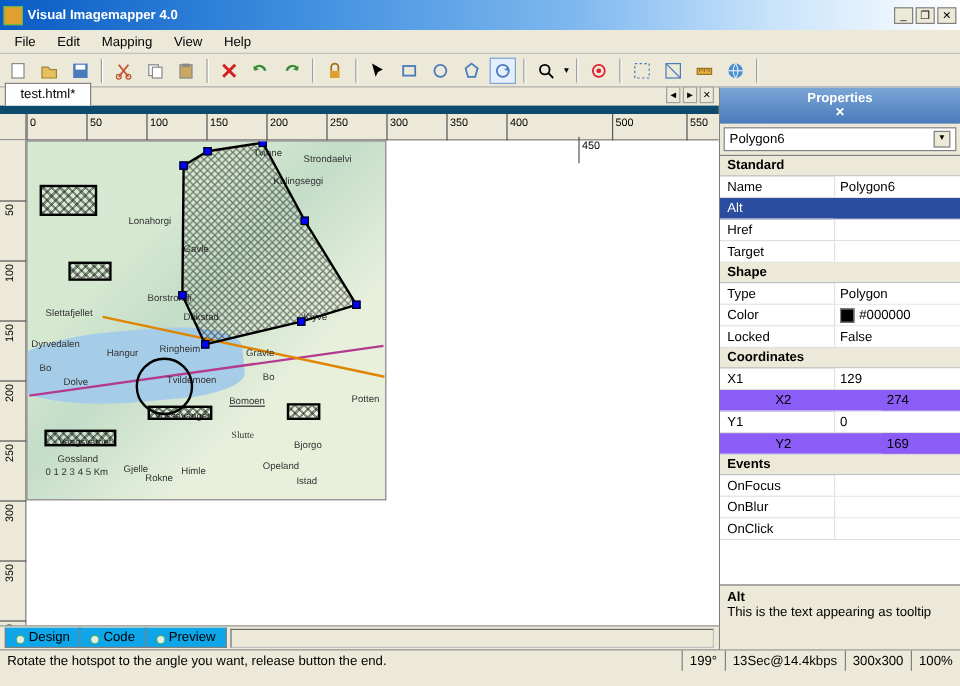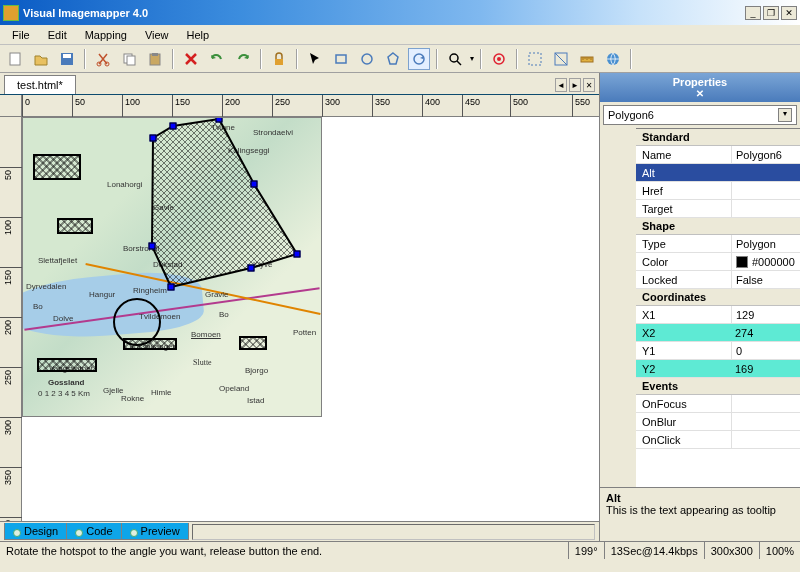--- a/index.html
+++ b/index.html
@@ -13,21 +13,21 @@
 
 .menubar { height: 20px; background: #ece9d8; border-bottom: 1px solid #c0c0c0; display: flex; align-items: center; padding-left: 4px; gap: 2px; }
 .menubar span { padding: 2px 8px; }
 
 .toolbar { height: 28px; background: #ece9d8; border-bottom: 1px solid #a0a0a0; display: flex; align-items: center; padding-left: 4px; gap: 4px; }
 .tbtn { width: 22px; height: 22px; display: flex; align-items: center; justify-content: center; border: 1px solid transparent; }
 .tsep { width: 2px; height: 20px; border-left: 1px solid #a0a0a0; border-right: 1px solid #fff; margin: 0 2px; }
 
 .workspace { display: flex; height: 468px; }
 .editor-pane { width: 600px; display: flex; flex-direction: column; border-right: 1px solid #808080; }
-.tabbar { height: 22px; background: #ece9d8; display: flex; align-items: flex-end; border-bottom: 1px solid #0c4a6e; }
+.tabbar { height: 22px; background: #ece9d8; display: flex; align-items: flex-end; border-bottom: 7px solid #0c4a6e; }
 .tab { background: #fff; border: 1px solid #808080; border-bottom: none; padding: 3px 12px; margin-left: 4px; font-size: 11px; }
 .tab-arrows { margin-left: auto; display: flex; gap: 2px; padding-right: 4px; padding-bottom: 2px; }
 .tab-arrow { width: 12px; height: 14px; border: 1px solid #a0a0a0; background: #ece9d8; font-size: 8px; display: flex; align-items: center; justify-content: center; }
 
 .canvas-area { flex: 1; position: relative; background: #fff; overflow: hidden; }
 .ruler-corner { position: absolute; top: 0; left: 0; width: 22px; height: 22px; background: #ece9d8; border-right: 1px solid #808080; border-bottom: 1px solid #808080; }
 .ruler-h { position: absolute; top: 0; left: 22px; right: 0; height: 22px; background: #ece9d8; border-bottom: 1px solid #808080; }
 .ruler-v { position: absolute; top: 22px; left: 0; bottom: 0; width: 22px; background: #ece9d8; border-right: 1px solid #808080; }
 .ruler-h .tick { position: absolute; top: 0; height: 22px; border-left: 1px solid #555; }
 .ruler-h .tick span { position: absolute; top: 2px; left: 2px; font-size: 9px; color: #000; }
@@ -50,25 +50,25 @@
 .bottom-tabs { height: 20px; background: #ece9d8; display: flex; align-items: center; border-top: 1px solid #808080; padding-left: 4px; }
 .btab { display: flex; align-items: flex-end; gap: 3px; padding: 2px 8px; border: 1px solid #808080; border-top: none; margin-right: -1px; font-size: 11px; background: #0ea5e9; }
 .btab .dot { width: 8px; height: 8px; border-radius: 50%; border: 1px solid #4a7; background: #e0f0e0; }
 .hscroll { flex: 1; height: 16px; background: #ece9d8; border: 1px inset #c0c0c0; margin: 0 4px; }
 
 .properties-pane { width: 200px; display: flex; flex-direction: column; background: #ece9d8; }
 .prop-title { background: linear-gradient(to bottom, #7aa5d6, #4a7bbb); color: #fff; font-weight: bold; padding: 3px 6px; display: flex; align-items: center; font-size: 11px; flex-direction: column; }
 .prop-title .spacer { flex: 1; }
 .obj-select { margin: 3px; height: 20px; border: 1px solid #808080; background: #fff; display: flex; align-items: center; padding: 0 4px; }
 .obj-select .dd { margin-left: auto; width: 14px; height: 14px; background: #ece9d8; border: 1px solid #808080; font-size: 8px; text-align: center; }
-.prop-grid { flex: 1; overflow-y: auto; background: #fff; border-top: 1px solid #808080; margin-left: 36px; }
+.prop-grid { flex: 1; overflow-y: auto; background: #fff; border-top: 1px solid #808080; }
 .prop-section { background: #ece9d8; font-weight: bold; padding: 2px 6px; border-bottom: 1px solid #c0c0c0; }
 .prop-row { display: flex; height: 18px; border-bottom: 1px solid #e0e0e0; }
 .prop-row.selected { background: #2a4da0; color: #fff; }
-.prop-row.alt { background: #5eead4; color: #000; }
+.prop-row.alt { background: #8b5cf6; color: #000; padding-left: 40px; }
 .prop-key { width: 95px; padding-left: 6px; display: flex; align-items: center; }
 .prop-val { flex: 1; padding-left: 4px; display: flex; align-items: center; background: #fff; border-left: 1px solid #e0e0e0; }
 .prop-row.selected .prop-val, .prop-row.alt .prop-val { background: inherit; border-left: none; }
 .color-swatch { width: 12px; height: 12px; background: #000; margin-right: 4px; border: 1px solid #808080; }
 .prop-desc { border-top: 1px solid #808080; background: #ece9d8; padding: 4px 6px; height: 54px; }
 .prop-desc .h { font-weight: bold; }
 
 .statusbar { height: 18px; background: #ece9d8; border-top: 1px solid #808080; display: flex; align-items: center; font-size: 11px; }
 .status-main { flex: 1; padding-left: 6px; border-right: 1px solid #808080; height: 100%; display: flex; align-items: center; }
 .status-cell { padding: 0 6px; border-right: 1px solid #808080; height: 100%; display: flex; align-items: center; }
@@ -257,21 +257,21 @@
           </div>
           <div class="tick" style="left: 300px;">
             <span>300</span>
           </div>
           <div class="tick" style="left: 350px;">
             <span>350</span>
           </div>
           <div class="tick" style="left: 400px;">
             <span>400</span>
           </div>
-          <div class="tick" style="left: 440px;">
+          <div class="tick" style="left: 460px; margin-top: 19px;">
             <span>450</span>
           </div>
           <div class="tick" style="left: 488px;">
             <span>500</span>
           </div>
           <div class="tick" style="left: 550px;">
             <span>550</span>
           </div>
         </div>
       <div class="ruler-v" id="ruler-v">
@@ -316,21 +316,21 @@
             <span class="map-label" style="top: 142px; left: 230px;">Klyve</span>
             <span class="map-label" style="top: 138px; left: 15px;">Slettafjellet</span>
             <span class="map-label" style="top: 164px; left: 3px;">Dyrvedalen</span>
             <span class="map-label" style="top: 172px; left: 66px;">Hangur</span>
             <span class="map-label" style="top: 184px; left: 10px;">Bo</span>
             <span class="map-label" style="top: 196px; left: 30px;">Dolve</span>
             <span class="map-label" style="top: 192px; left: 196px;">Bo</span>
             <span class="map-label" style="top: 212px; left: 168px; text-decoration: underline;">Bomoen</span>
             <span class="map-label" style="top: 210px; left: 270px;">Potten</span>
             <span class="map-label" style="top: 248px; left: 98px; margin-top: 28px;">Rokne</span>
-            <span class="map-label" style="top: 260px; left: 25px; font-weight: bold;">Gossland</span>
+            <span class="map-label" style="top: 260px; left: 25px;">Gossland</span>
             <span class="map-label" style="top: 268px; left: 80px;">Gjelle</span>
             <span class="map-label" style="top: 270px; left: 128px;">Himle</span>
             <span class="map-label" style="top: 240px; left: 170px; font-family: Liberation Serif, serif;">Slutte</span>
             <span class="map-label" style="top: 248px; left: 222px;">Bjorgo</span>
             <span class="map-label" style="top: 266px; left: 196px;">Opeland</span>
             <span class="map-label" style="top: 278px; left: 224px;">Istad</span>
             <span class="map-label" style="top: 194px; left: 116px;">Tvildemoen</span>
             <span class="map-label" style="top: 172px; left: 182px;">Gravle</span>
             <span class="map-label" style="top: 224px; left: 106px;">Vossavangen</span>
             <span class="map-label" style="top: 246px; left: 26px;">Vangsvatnet</span>

